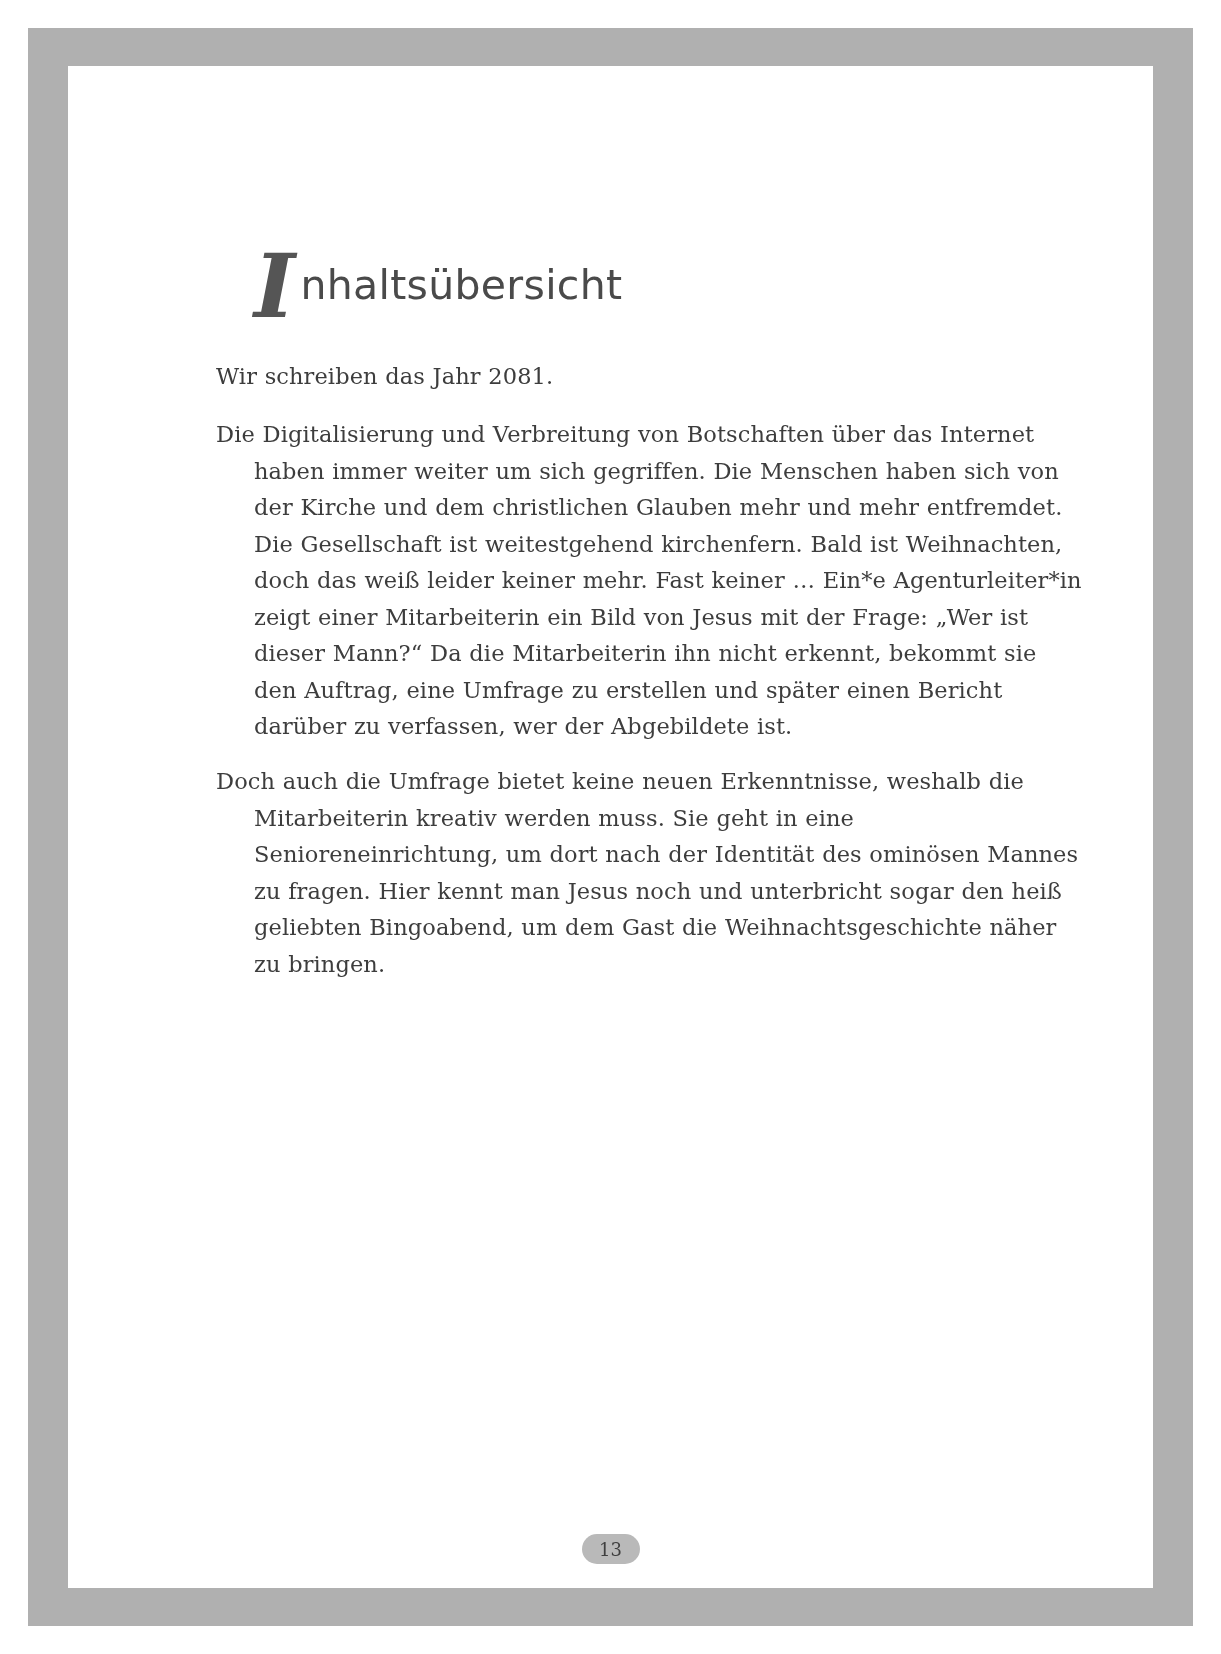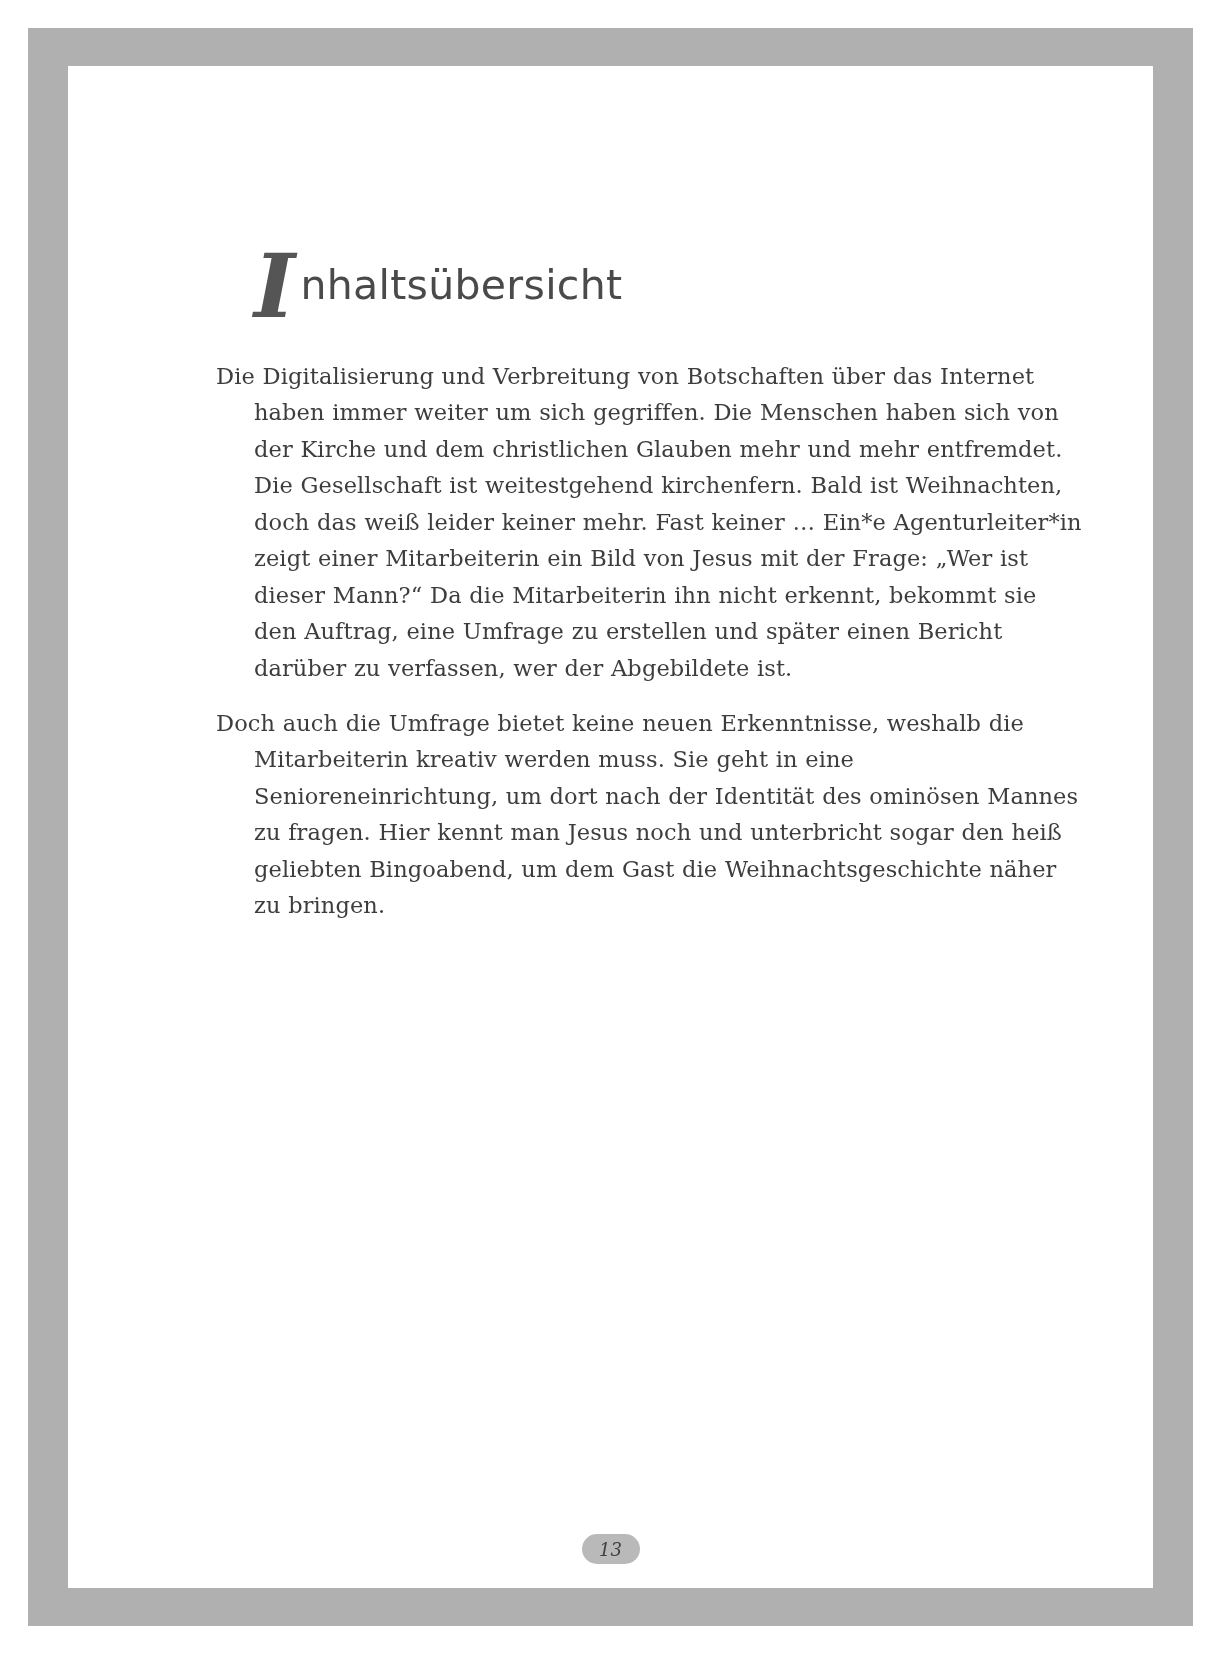--- a/index.html
+++ b/index.html
@@ -108,39 +108,39 @@
     width: 58px;
     height: 30px;
     border-radius: 15px;
     background: #b9b9b9;
     color: #3f3f3f;
     font-family: "DejaVu Serif", serif;
     font-size: 18px;
     display: flex;
     align-items: center;
     justify-content: center;
-    font-style: italic;
   }
 </style>
 </head>
 <body>
 
 <div class="page">
 
   <div class="frame-band"></div>
 
   <div class="sheet">
 
     <div class="content">
 
       <div class="title-line">
         <h1 class="title"><span class="dropcap">I</span><span>nhaltsübersicht</span></h1>
       </div>
 
       <div class="body">
+        <p class="para first">Wir schreiben das Jahr 2081.</p>
         <p class="para">Die Digitalisierung und Verbreitung von Botschaften über das Internet haben immer weiter um sich gegriffen. Die Menschen haben sich von der Kirche und dem christlichen Glauben mehr und mehr entfremdet. Die Gesellschaft ist weitestgehend kirchenfern. Bald ist Weihnachten, doch das weiß leider keiner mehr. Fast keiner … Ein*e Agenturleiter*in zeigt einer Mitarbeiterin ein Bild von Jesus mit der Frage: „Wer ist dieser Mann?“ Da die Mitarbeiterin ihn nicht erkennt, bekommt sie den Auftrag, eine Umfrage zu erstellen und später einen Bericht darüber zu verfassen, wer der Abgebildete ist.</p>
         <p class="para">Doch auch die Umfrage bietet keine neuen Erkenntnisse, weshalb die Mitarbeiterin kreativ werden muss. Sie geht in eine Senioreneinrichtung, um dort nach der Identität des ominösen Mannes zu fragen. Hier kennt man Jesus noch und unterbricht sogar den heiß geliebten Bingoabend, um dem Gast die Weihnachtsgeschichte näher zu bringen.</p>
       </div>
 
     </div>
 
     <div class="page-number">13</div>
 
   </div>
 

